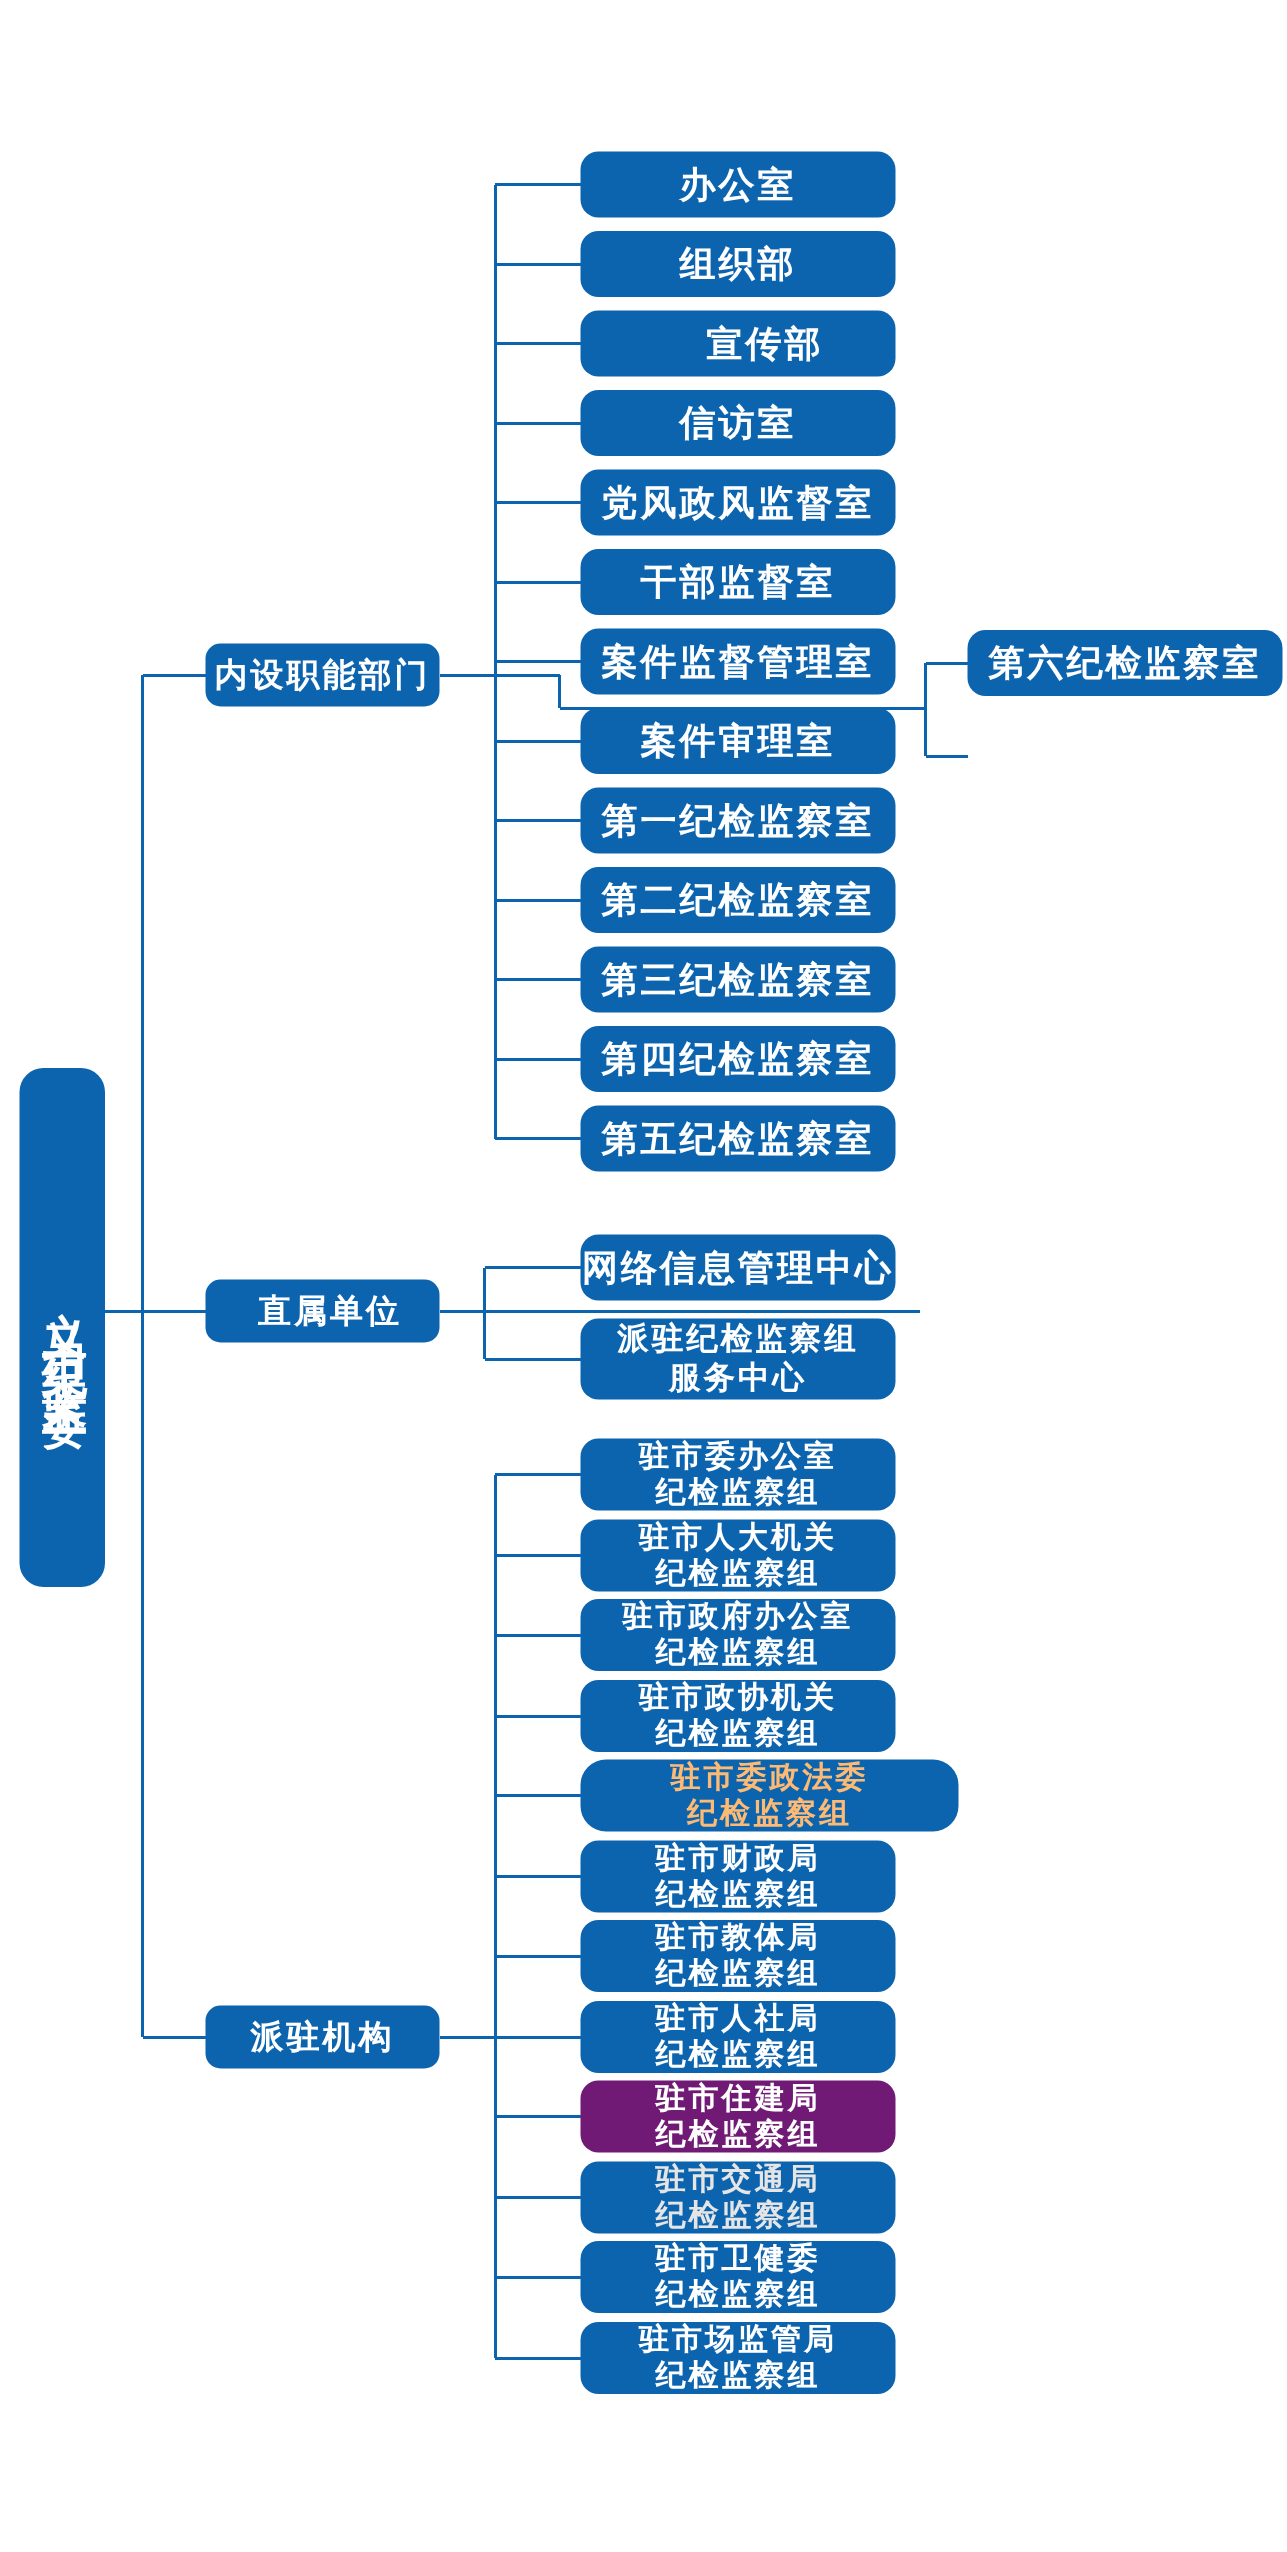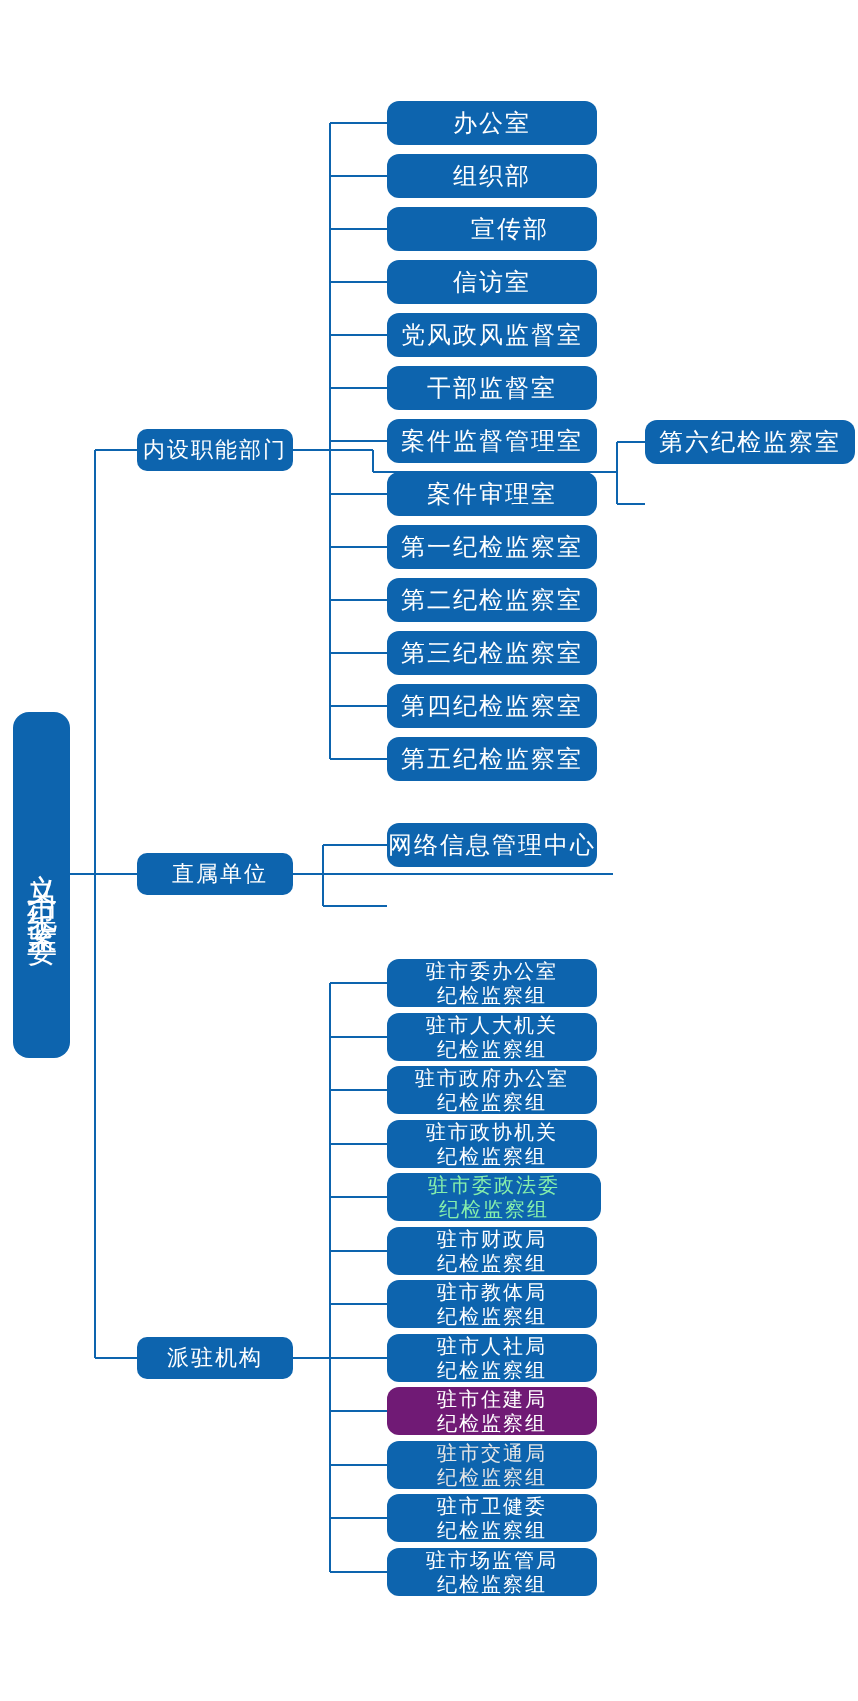--- a/index.html
+++ b/index.html
@@ -9,21 +9,21 @@
     background:#ffffff;
     overflow:hidden;
     font-family:"Liberation Sans", sans-serif;
   }
   #connector-svg{position:absolute;left:0;top:0;}
   .node{
     position:absolute;
     display:flex;align-items:center;justify-content:center;
     text-align:center;
     color:#ffffff;
-    font-weight:normal;
+    font-weight:bold;
     border-radius:12px;
     box-sizing:border-box;
   }
   .node.single{font-size:24px;letter-spacing:2px;}
   .node.group{font-size:22px;letter-spacing:2px;border-radius:10px;}
   .node.two{font-size:20px;line-height:1.2;letter-spacing:2px;white-space:pre-line;}
   .node.twomid{font-size:21px;line-height:1.25;letter-spacing:2px;white-space:pre-line;}
   .node.root{
     writing-mode:vertical-rl;
     text-orientation:upright;
@@ -91,30 +91,32 @@
     <div class="node single" style="left: 387px; top: 419px; width: 210px; height: 44px; background: rgb(13, 100, 174); color: rgb(255, 255, 255);">案件监督管理室</div>
     <div class="node single" style="left: 387px; top: 472px; width: 210px; height: 44px; background: rgb(13, 100, 174); color: rgb(255, 255, 255);">案件审理室</div>
     <div class="node single" style="left: 387px; top: 525px; width: 210px; height: 44px; background: rgb(13, 100, 174); color: rgb(255, 255, 255);">第一纪检监察室</div>
     <div class="node single" style="left: 387px; top: 578px; width: 210px; height: 44px; background: rgb(13, 100, 174); color: rgb(255, 255, 255);">第二纪检监察室</div>
     <div class="node single" style="left: 387px; top: 631px; width: 210px; height: 44px; background: rgb(13, 100, 174); color: rgb(255, 255, 255);">第三纪检监察室</div>
     <div class="node single" style="left: 387px; top: 684px; width: 210px; height: 44px; background: rgb(13, 100, 174); color: rgb(255, 255, 255);">第四纪检监察室</div>
     <div class="node single" style="left: 387px; top: 737px; width: 210px; height: 44px; background: rgb(13, 100, 174); color: rgb(255, 255, 255);">第五纪检监察室</div>
     <div class="node single" style="left: 645px; top: 420px; width: 210px; height: 44px; background: rgb(13, 100, 174); color: rgb(255, 255, 255);">第六纪检监察室</div>
     <div class="node group" style="left: 137px; top: 853px; width: 156px; height: 42px; background: rgb(13, 100, 174); color: rgb(255, 255, 255); padding-left: 10px;">直属单位</div>
     <div class="node single" style="left: 387px; top: 823px; width: 210px; height: 44px; background: rgb(13, 100, 174); color: rgb(255, 255, 255);">网络信息管理中心</div>
+    <div class="node twomid" style="left: 387px; top: 879px; width: 210px; height: 54px; background: rgb(13, 100, 174); color: rgb(255, 255, 255);">派驻纪检监察组
+服务中心</div>
     <div class="node group" style="left: 137px; top: 1337px; width: 156px; height: 42px; background: rgb(13, 100, 174); color: rgb(255, 255, 255);">派驻机构</div>
     <div class="node two" style="left: 387px; top: 959px; width: 210px; height: 48px; background: rgb(13, 100, 174); color: rgb(255, 255, 255);">驻市委办公室
 纪检监察组</div>
     <div class="node two" style="left: 387px; top: 1013px; width: 210px; height: 48px; background: rgb(13, 100, 174); color: rgb(255, 255, 255);">驻市人大机关
 纪检监察组</div>
     <div class="node two" style="left: 387px; top: 1066px; width: 210px; height: 48px; background: rgb(13, 100, 174); color: rgb(255, 255, 255);">驻市政府办公室
 纪检监察组</div>
     <div class="node two" style="left: 387px; top: 1120px; width: 210px; height: 48px; background: rgb(13, 100, 174); color: rgb(255, 255, 255);">驻市政协机关
 纪检监察组</div>
-    <div class="node two" style="left: 387px; top: 1173px; width: 214px; height: 48px; background: rgb(13, 100, 174); color: #86efac;">驻市委政法委
+    <div class="node two" style="left: 387px; top: 1173px; width: 252px; height: 48px; background: rgb(13, 100, 174); color: #fdba74; border-radius: 17px;">驻市委政法委
 纪检监察组</div>
     <div class="node two" style="left: 387px; top: 1227px; width: 210px; height: 48px; background: rgb(13, 100, 174); color: rgb(255, 255, 255);">驻市财政局
 纪检监察组</div>
     <div class="node two" style="left: 387px; top: 1280px; width: 210px; height: 48px; background: rgb(13, 100, 174); color: rgb(255, 255, 255);">驻市教体局
 纪检监察组</div>
     <div class="node two" style="left: 387px; top: 1334px; width: 210px; height: 48px; background: rgb(13, 100, 174); color: rgb(255, 255, 255);">驻市人社局
 纪检监察组</div>
     <div class="node two" style="left: 387px; top: 1387px; width: 210px; height: 48px; background: #701a75; color: rgb(255, 255, 255);">驻市住建局
 纪检监察组</div>
     <div class="node two" style="left: 387px; top: 1441px; width: 210px; height: 48px; background: rgb(13, 100, 174); color: #e5e5e5;">驻市交通局

